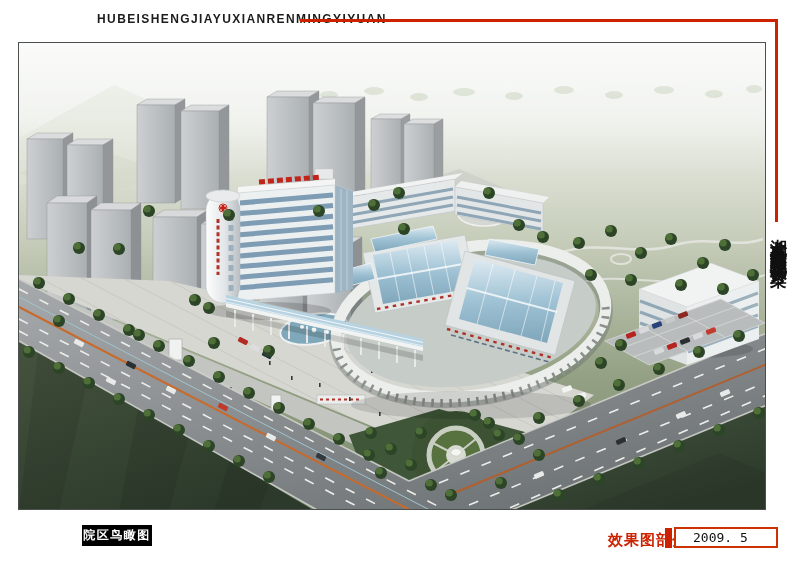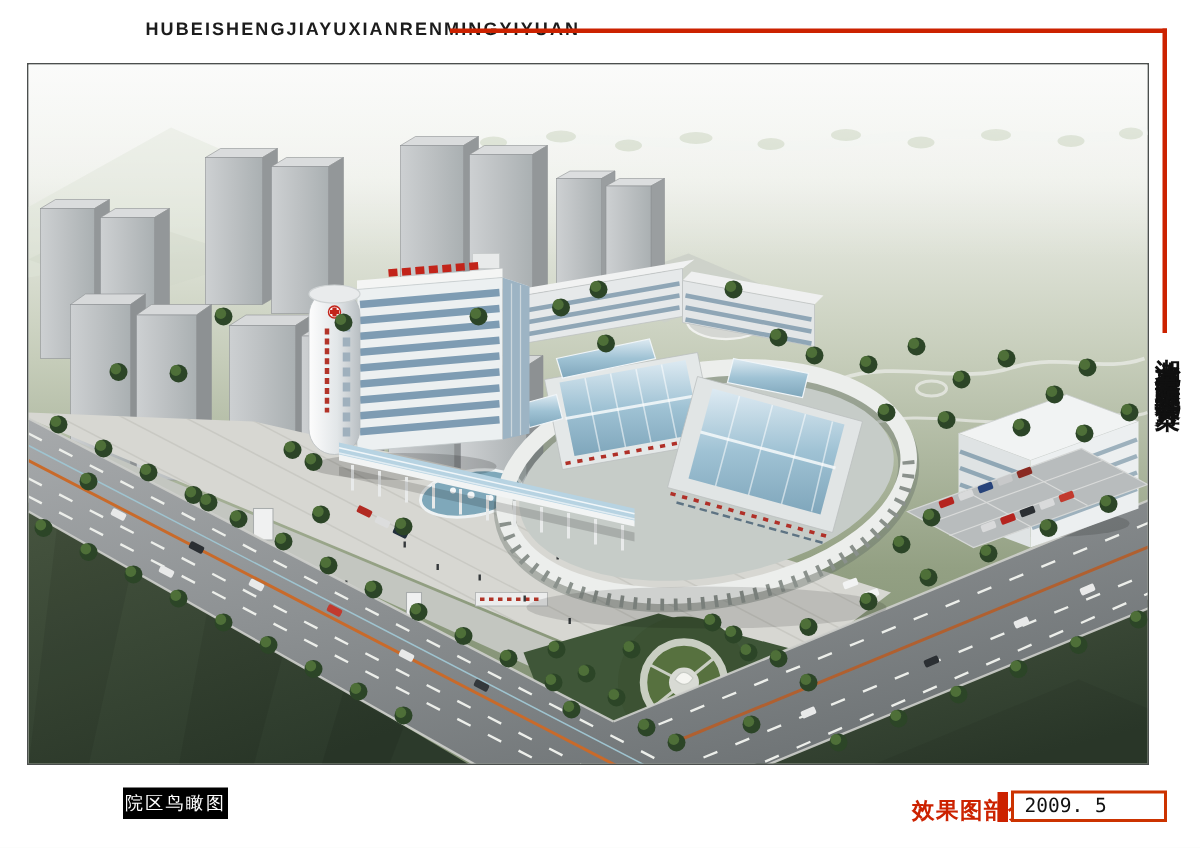--- a/index.html
+++ b/index.html
@@ -9,29 +9,29 @@
           letter-spacing:1.4px;color:#1c1c1c;white-space:nowrap;}
   .hline{position:absolute;left:300px;top:19px;width:478px;height:3px;background:#cc2200;}
   .vline{position:absolute;left:775px;top:19px;width:3px;height:203px;background:#cc2200;}
   .vtitle{position:absolute;left:764px;top:225px;height:290px;width:26px;
           writing-mode:vertical-rl;text-orientation:upright;
           font-size:17px;font-weight:bold;letter-spacing:2px;color:#101010;
           font-family:"Liberation Sans","DejaVu Sans",sans-serif;}
   .render{position:absolute;left:18px;top:42px;width:748px;height:468px;
           border:1px solid #4b4f4e;box-sizing:border-box;background:#eef0ec;}
   .caption-box{position:absolute;left:82px;top:525px;width:70px;height:21px;background:#000;
-          color:#fff;font-size:12px;font-weight:normal;letter-spacing:1.5px;
+          color:#fff;font-size:12px;font-weight:bold;letter-spacing:1.5px;
           text-align:center;line-height:21px;}
   .section-label{position:absolute;left:608px;top:531px;font-size:15px;font-weight:bold;
           color:#cc2200;letter-spacing:1px;}
   .red-chip{position:absolute;left:665px;top:528px;width:7px;height:20px;background:#cc2200;}
   .date-box{position:absolute;left:674px;top:527px;width:104px;height:21px;background:#fff;
           border:2px solid #cc3300;box-sizing:border-box;color:#111;
           font-family:"DejaVu Sans Mono","Liberation Mono",monospace;
-          font-size:13px;line-height:17px;padding-left:7px;}
+          font-size:13px;line-height:17px;padding-left:17px;}
   svg{display:block;}
 </style>
 </head>
 <body>
 
 <div class="board">
 
   <div class="pinyin">HUBEISHENGJIAYUXIANRENMINGYIYUAN</div>
   <div class="hline"></div>
   <div class="vline"></div>

